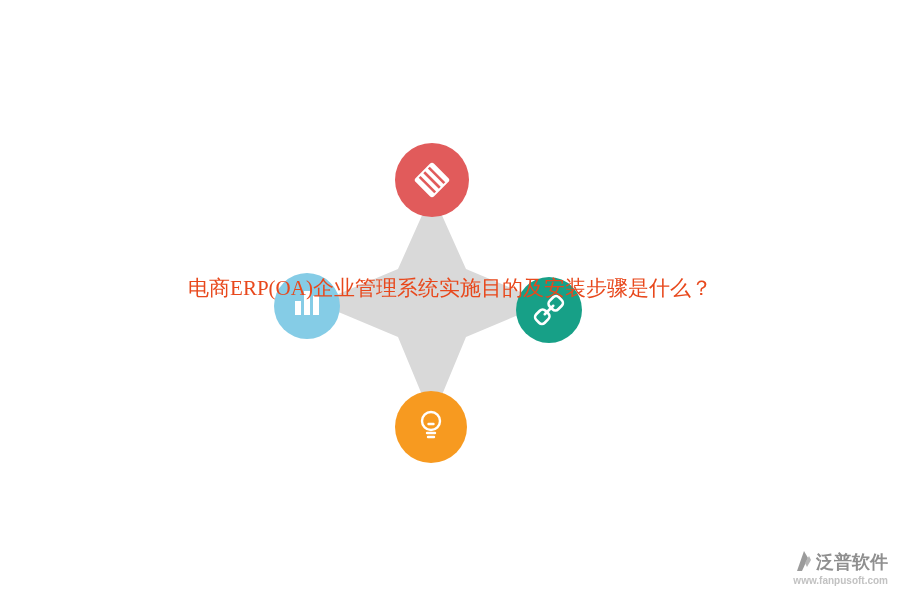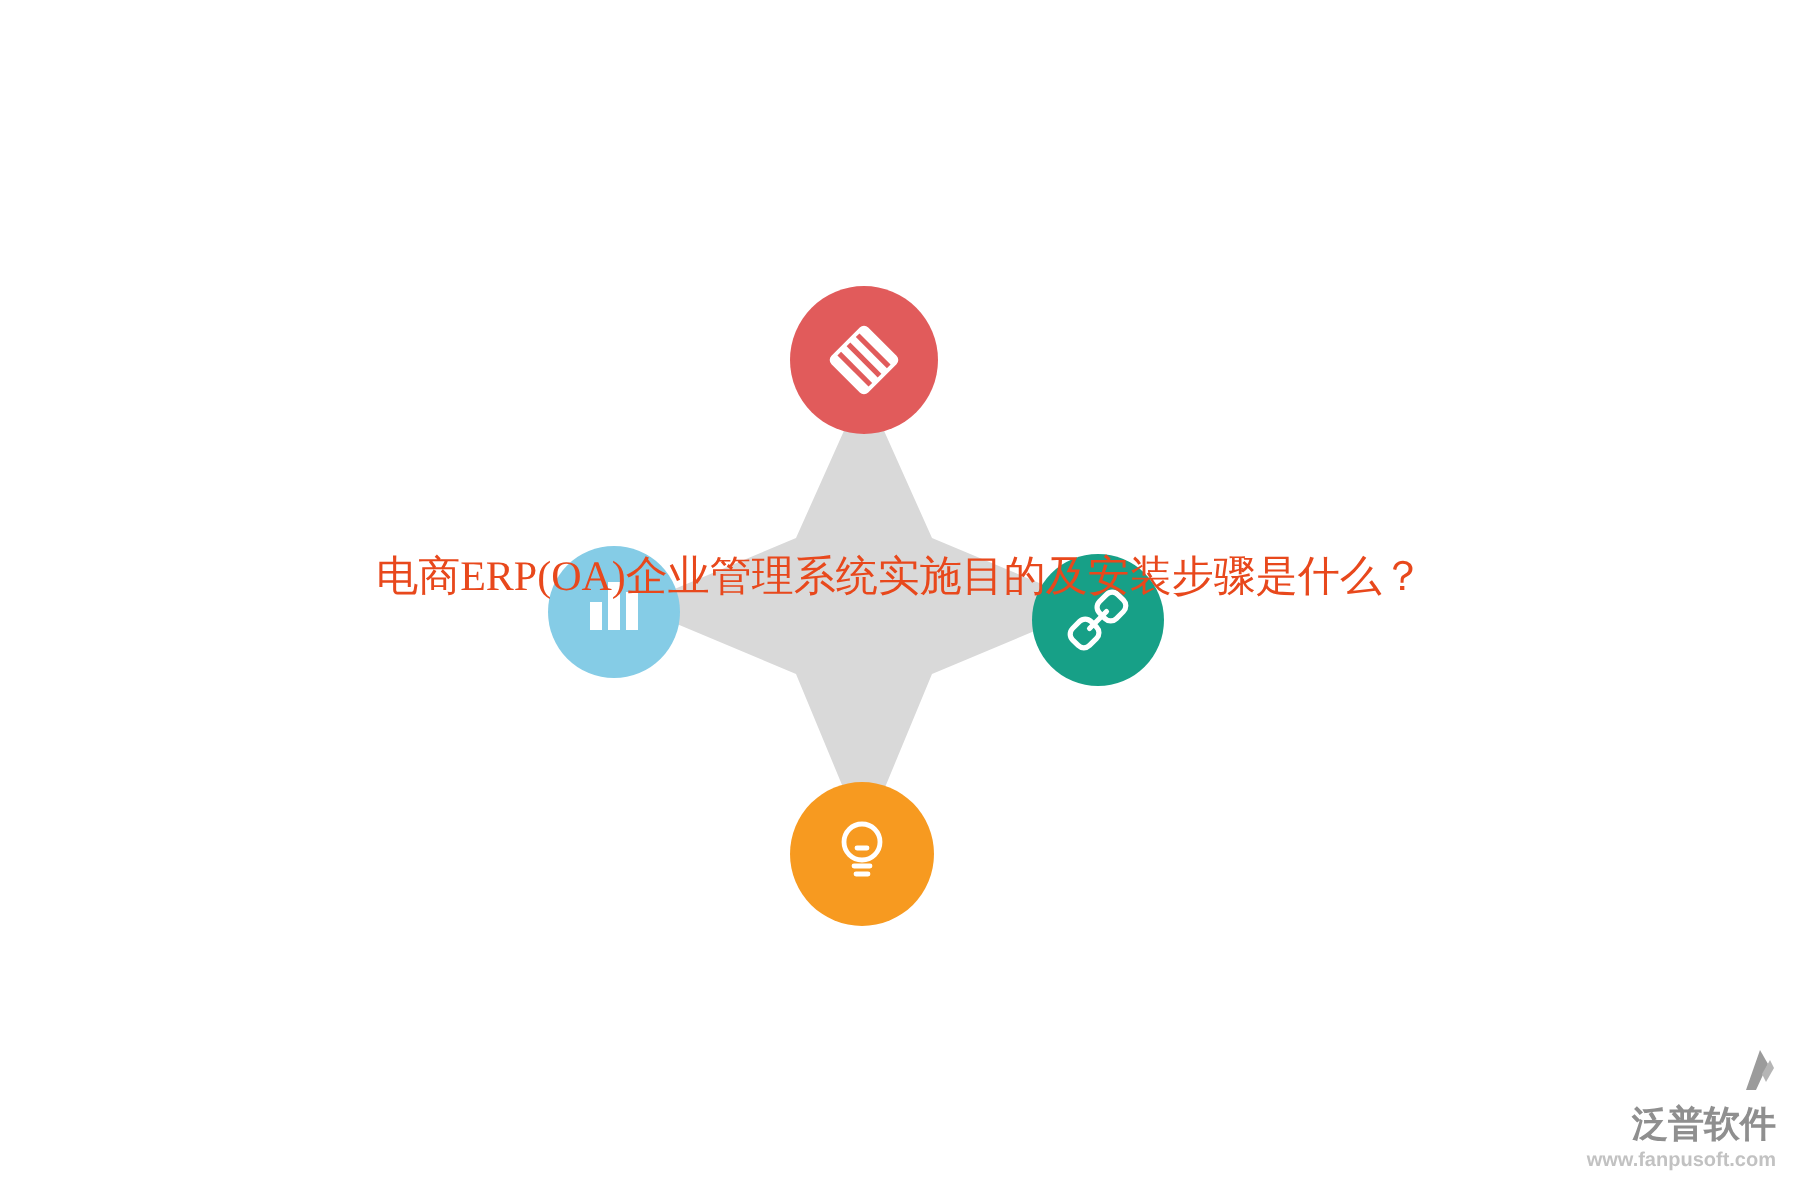--- a/index.html
+++ b/index.html
@@ -40,23 +40,22 @@
     position: absolute;
     right: 12px;
     bottom: 14px;
     display: flex;
     flex-direction: column;
     align-items: flex-end;
     z-index: 5;
   }
   #watermark .brand-row {
     display: flex;
-    align-items: flex-end;
+    align-items: flex-start;
     gap: 4px;
-    flex-direction: column;
   }
   #watermark .brand-name {
     font-family: "Liberation Serif", serif;
     font-size: 18px;
     font-weight: 700;
     color: #8f8f8f;
   }
   #watermark .brand-url {
     font-size: 10px;
     color: #c2c2c2;

